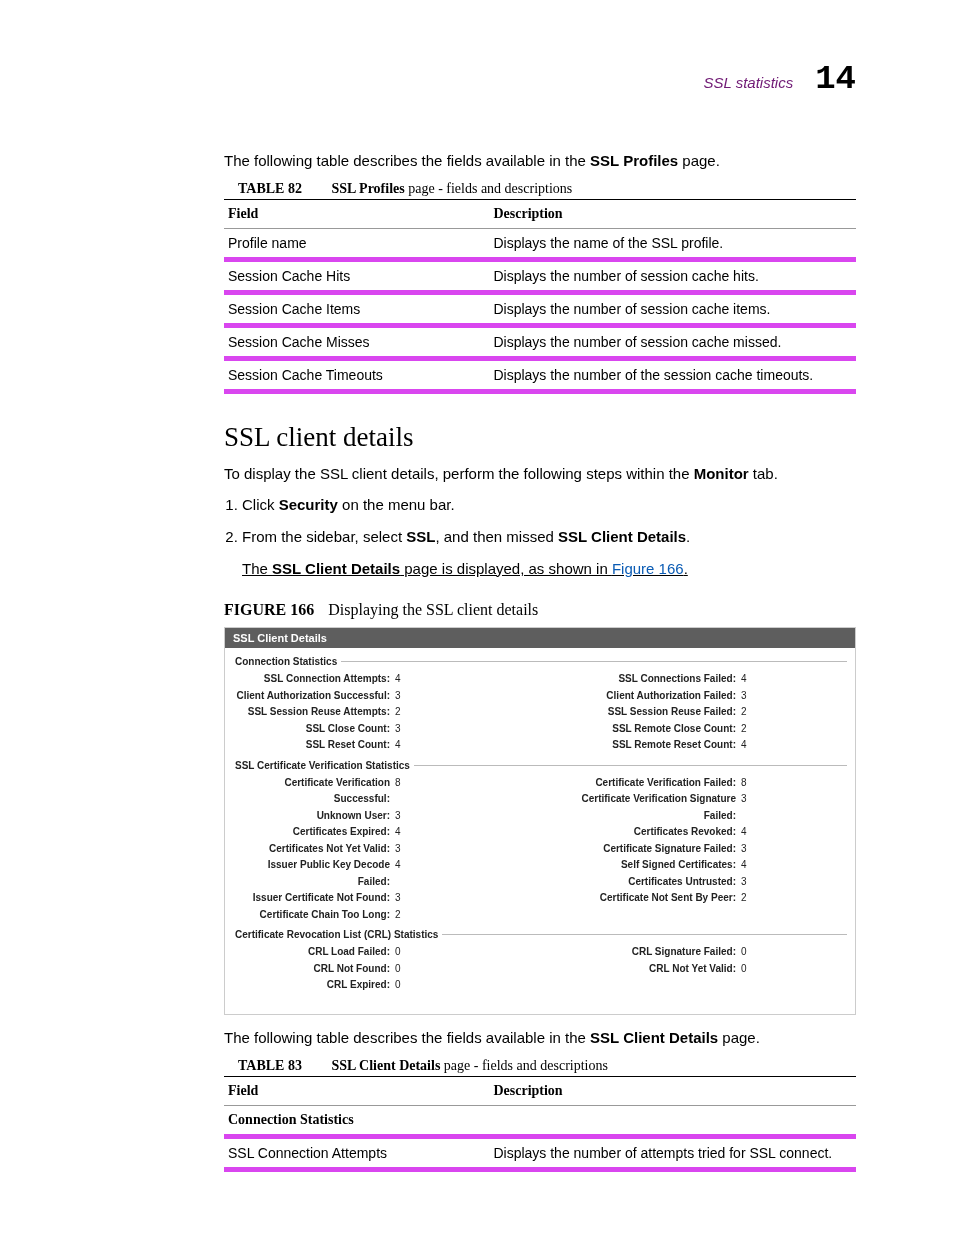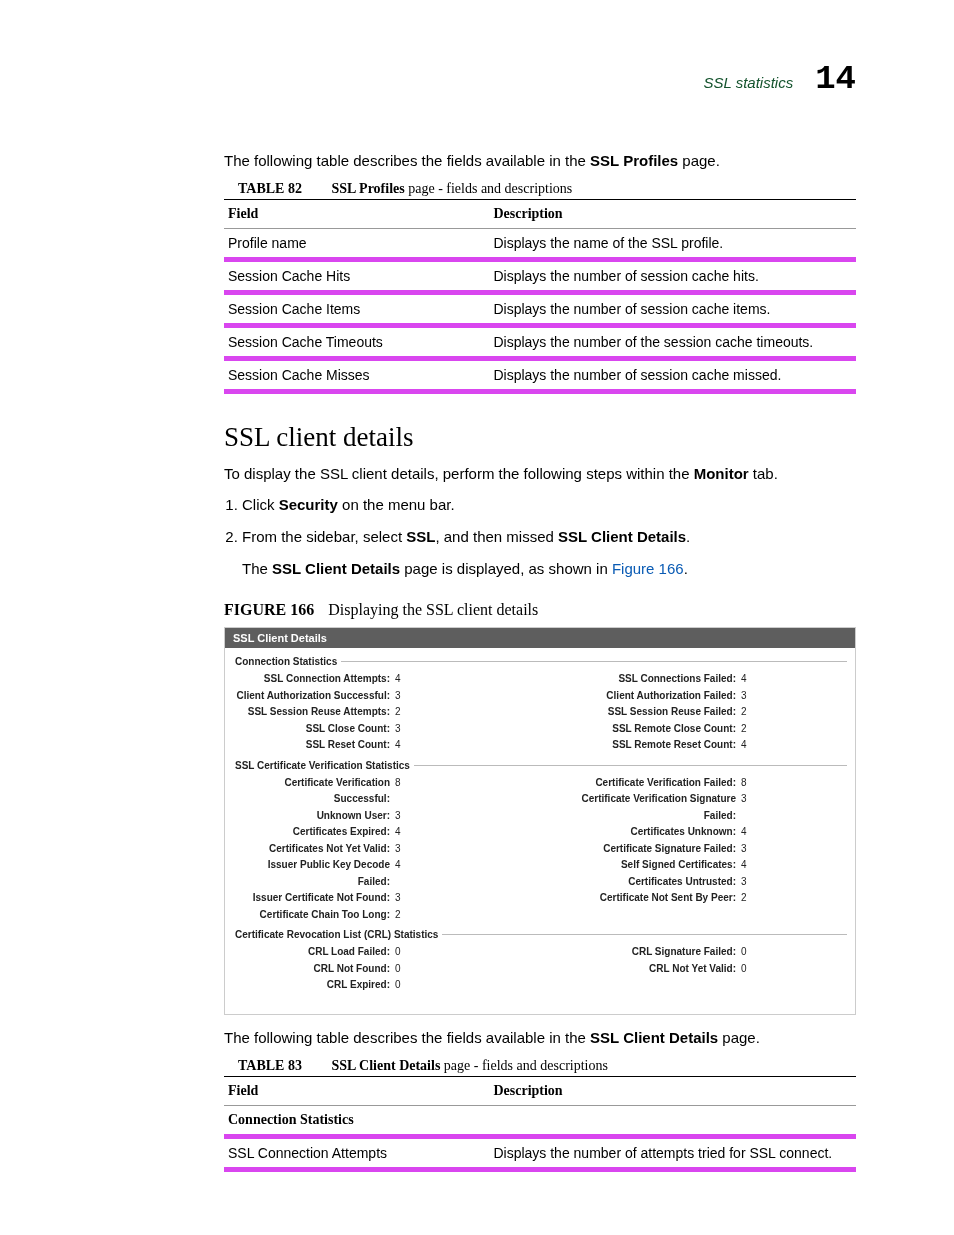--- a/index.html
+++ b/index.html
@@ -19,21 +19,21 @@
   .running-head {
     display: flex;
     justify-content: flex-end;
     align-items: baseline;
     gap: 22px;
     margin-bottom: 52px;
   }
   .rh-text {
     font-size: 15px;
     font-style: italic;
-    color: #14532d;
+    color: #701a75;
   }
   .rh-num {
     font-size: 34px;
     font-family: Liberation Mono, monospace;
     font-weight: bold;
   }
   .body-text {
     font-size: 15px;
     line-height: 1.4;
     margin: 0 0 10px 0;
@@ -85,20 +85,21 @@
   .col-field { width: 42%; }
 
   ol.steps {
     padding-left: 18px;
     margin: 8px 0 10px 0;
     font-size: 15px;
   }
   ol.steps li { margin-bottom: 10px; line-height: 1.45; }
   ol.steps .indent-follow {
     margin: 10px 0 0 0;
+    text-decoration: underline;
   }
   a.fig-link { color: #0a5bb4; text-decoration: none; }
 
   
   .figure-box {
     width: 100%;
     border: 1px solid #ccc;
     box-sizing: border-box;
   }
   .fig-titlebar {
@@ -192,26 +193,26 @@
         </tr>
       <tr>
           <td>Session Cache Hits</td>
           <td>Displays the number of session cache hits.</td>
         </tr>
       <tr>
           <td>Session Cache Items</td>
           <td>Displays the number of session cache items.</td>
         </tr>
       <tr>
+          <td>Session Cache Misses</td>
+          <td>Displays the number of session cache missed.</td>
+        </tr>
+      <tr>
           <td>Session Cache Timeouts</td>
           <td>Displays the number of the session cache timeouts.</td>
-        </tr>
-      <tr>
-          <td>Session Cache Misses</td>
-          <td>Displays the number of session cache missed.</td>
         </tr>
     </tbody>
   </table>
 
   <h2 class="section-heading">SSL client details</h2>
 
   <p class="body-text">
     <span>To display the SSL client details, perform the following steps within the </span><span class="bold">Monitor</span><span> tab.</span>
   </p>
 
@@ -328,21 +329,21 @@
           <div>
             <div class="stat-row">
                 <span class="stat-label">Certificate Verification Failed</span>
                 <span class="stat-value-wrap"><span class="stat-value">8</span></span>
               </div>
             <div class="stat-row">
                 <span class="stat-label">Certificate Verification Signature Failed</span>
                 <span class="stat-value-wrap"><span class="stat-value">3</span></span>
               </div>
             <div class="stat-row">
-                <span class="stat-label">Certificates Unknown</span>
+                <span class="stat-label">Certificates Revoked</span>
                 <span class="stat-value-wrap"><span class="stat-value">4</span></span>
               </div>
             <div class="stat-row">
                 <span class="stat-label">Certificate Signature Failed</span>
                 <span class="stat-value-wrap"><span class="stat-value">3</span></span>
               </div>
             <div class="stat-row">
                 <span class="stat-label">Self Signed Certificates</span>
                 <span class="stat-value-wrap"><span class="stat-value">4</span></span>
               </div>

